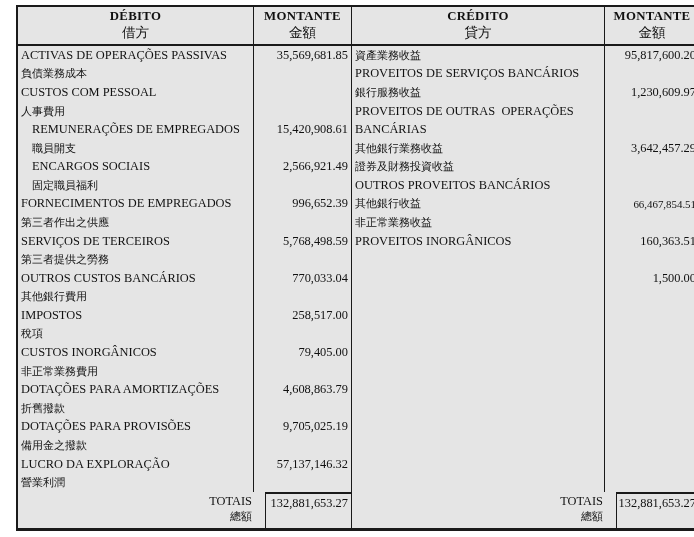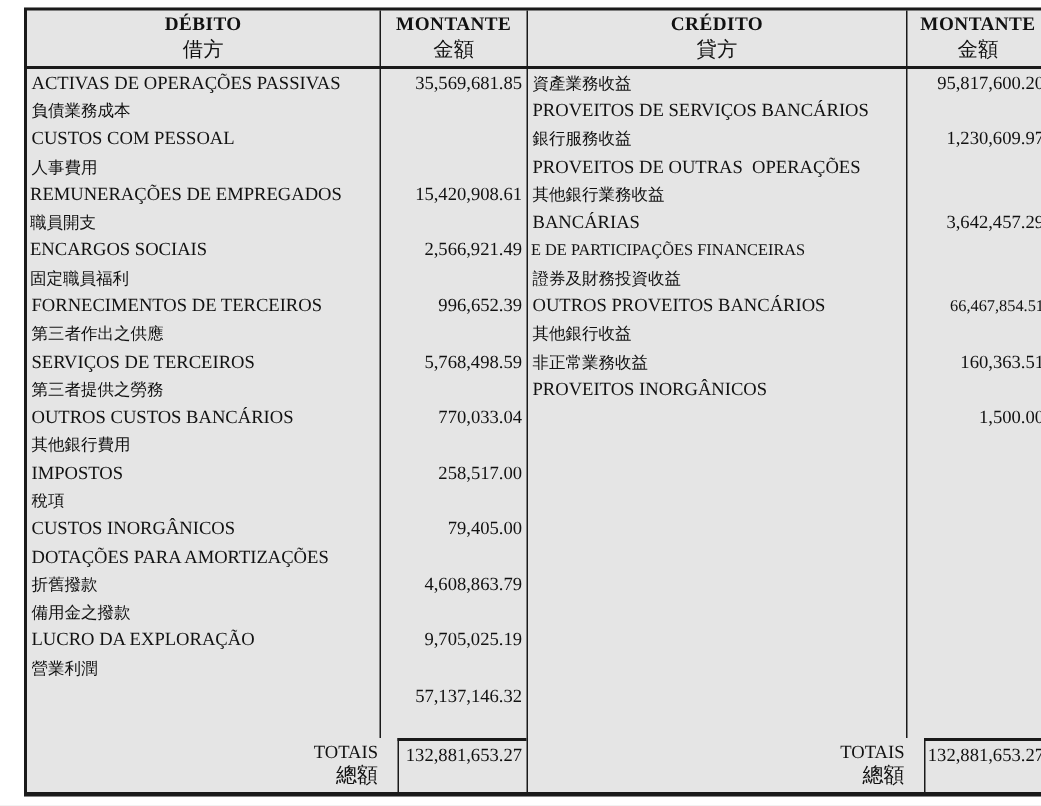--- a/index.html
+++ b/index.html
@@ -27,29 +27,29 @@
   
   .body-row{height:446px;}
   .body-row .col{height:446px;overflow:hidden;}
   .row-line{
     height:18.58px;display:flex;align-items:center;
     padding:0 3px;font-size:12.4px;white-space:pre;box-sizing:border-box;
   }
   .amount-col .row-line{justify-content:flex-end;}
   .row-line.zh{font-size:11px;}
   .row-line.small{font-size:10.9px;}
-  .row-line.indent{padding-left:2px;}
+  .row-line.indent{padding-left:14px;}
   
   .totals .col{height:36px;box-sizing:border-box;}
   .tot-label{
     display:flex;flex-direction:column;align-items:flex-end;
     justify-content:flex-start;padding:1px 1px 16px 0;line-height:1.3;
   }
   .tot-pt{font-size:12.4px;}
-  .tot-zh{font-size:14px;text-align:center;}
+  .tot-zh{font-size:11px;text-align:center;}
   .tot-amount{
     border-top:2px solid #1a1a1a;
     display:flex;justify-content:flex-end;align-items:flex-start;
     padding:2px 3px 0 0;font-size:12.4px;margin-left:12px;
   }
 </style>
 </head>
 <body>
 
 <div class="fin-table">
@@ -76,31 +76,33 @@
   <div class="grid body-row">
     <div class="col label-col">
         <div class="row-line">ACTIVAS DE OPERAÇÕES PASSIVAS</div>
         <div class="row-line zh">負債業務成本</div>
         <div class="row-line">CUSTOS COM PESSOAL</div>
         <div class="row-line zh">人事費用</div>
         <div class="row-line indent">REMUNERAÇÕES DE EMPREGADOS</div>
         <div class="row-line indent zh">職員開支</div>
         <div class="row-line indent">ENCARGOS SOCIAIS</div>
         <div class="row-line indent zh">固定職員福利</div>
-        <div class="row-line">FORNECIMENTOS DE TERCEIROS</div>
+        <div class="row-line">FORNECIMENTOS DE EMPREGADOS</div>
         <div class="row-line zh">第三者作出之供應</div>
         <div class="row-line">SERVIÇOS DE TERCEIROS</div>
         <div class="row-line zh">第三者提供之勞務</div>
         <div class="row-line">OUTROS CUSTOS BANCÁRIOS</div>
         <div class="row-line zh">其他銀行費用</div>
         <div class="row-line">IMPOSTOS</div>
         <div class="row-line zh">稅項</div>
         <div class="row-line">CUSTOS INORGÂNICOS</div>
+        <div class="row-line zh">非正常業務費用</div>
         <div class="row-line">DOTAÇÕES PARA AMORTIZAÇÕES</div>
         <div class="row-line zh">折舊撥款</div>
+        <div class="row-line">DOTAÇÕES PARA PROVISÕES</div>
         <div class="row-line zh">備用金之撥款</div>
         <div class="row-line">LUCRO DA EXPLORAÇÃO</div>
         <div class="row-line zh">營業利潤</div>
       </div>
     <div class="col b-left amount-col">
         <div class="row-line">35,569,681.85</div>
         <div class="row-line"></div>
         <div class="row-line"></div>
         <div class="row-line"></div>
         <div class="row-line">15,420,908.61</div>
@@ -122,23 +124,22 @@
         <div class="row-line">9,705,025.19</div>
         <div class="row-line"></div>
         <div class="row-line">57,137,146.32</div>
         <div class="row-line"></div>
       </div>
     <div class="col b-left label-col">
         <div class="row-line zh">資產業務收益</div>
         <div class="row-line">PROVEITOS DE SERVIÇOS BANCÁRIOS</div>
         <div class="row-line zh">銀行服務收益</div>
         <div class="row-line">PROVEITOS DE OUTRAS  OPERAÇÕES</div>
+        <div class="row-line">BANCÁRIAS</div>
         <div class="row-line zh">其他銀行業務收益</div>
-        <div class="row-line">BANCÁRIAS</div>
-        <div class="row-line indent small">E DE PARTICIPAÇÕES FINANCEIRAS</div>
         <div class="row-line zh">證券及財務投資收益</div>
         <div class="row-line">OUTROS PROVEITOS BANCÁRIOS</div>
         <div class="row-line zh">其他銀行收益</div>
         <div class="row-line zh">非正常業務收益</div>
         <div class="row-line">PROVEITOS INORGÂNICOS</div>
       </div>
     <div class="col b-left amount-col">
         <div class="row-line">95,817,600.20</div>
         <div class="row-line"></div>
         <div class="row-line">1,230,609.97</div>

